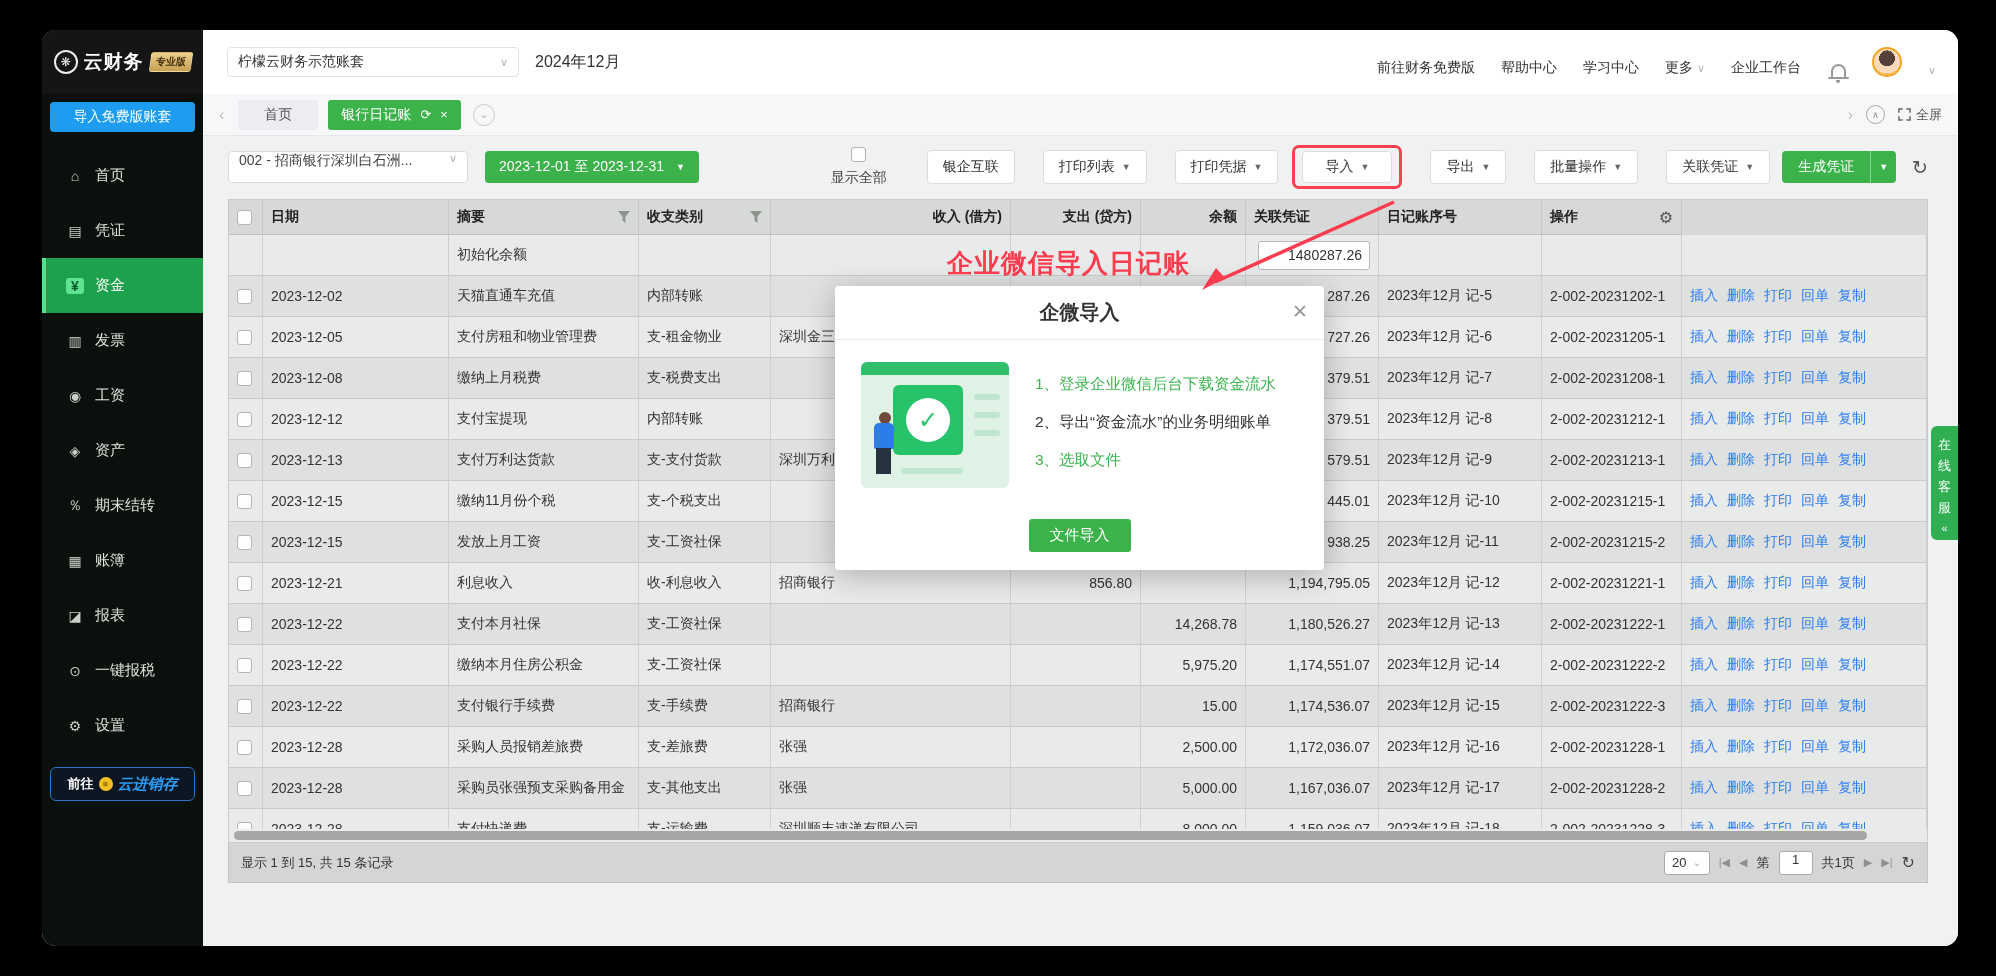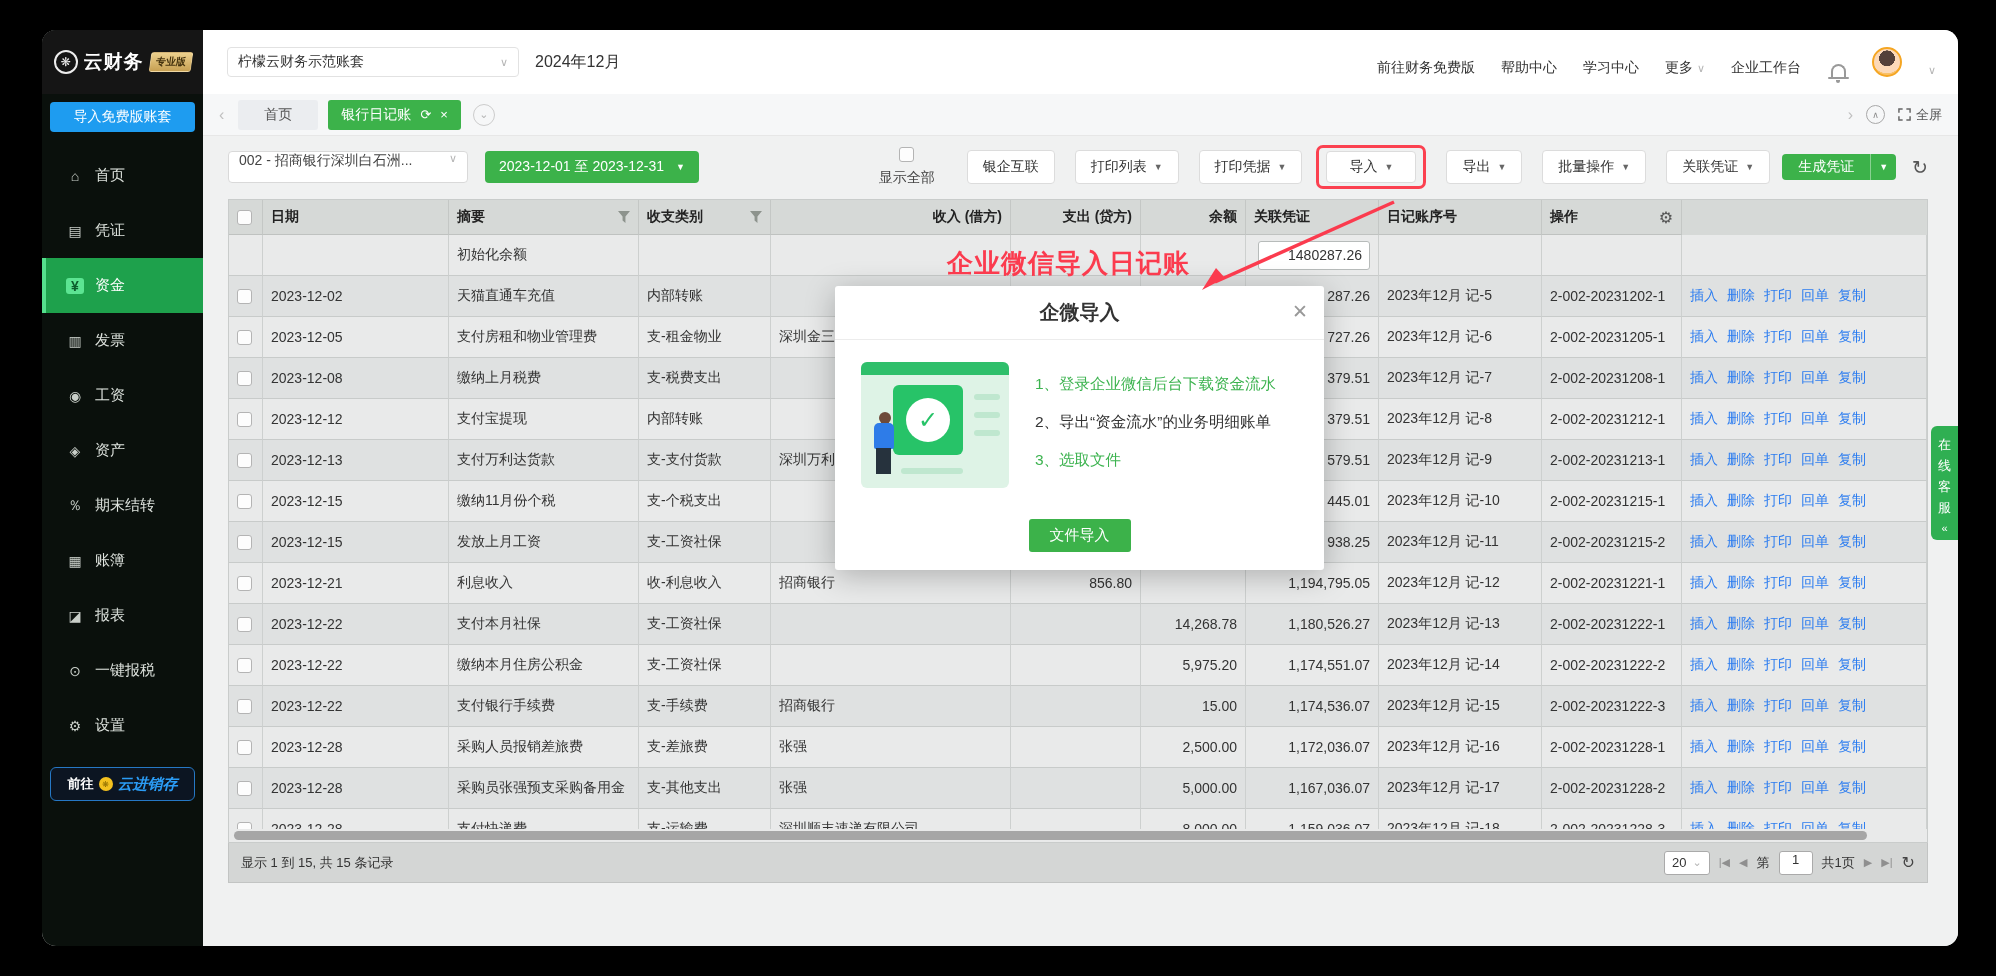--- a/index.html
+++ b/index.html
@@ -51,26 +51,26 @@
   .content { flex:1; position:relative; background:#f0f1f1; padding:14px 30px 0 25px; overflow:hidden; }
 
   
   .toolbar { display:flex; align-items:center; height:34px; margin-bottom:15px; }
   .bank-select { width:240px; height:32px; border:1px solid #d9d9d9; border-radius:4px; background:#fff; padding:0 10px; display:flex; justify-content:space-between; font-size:14px; color:#444; cursor:pointer; }
   .date-btn { margin-left:17px; height:32px; background:#3cb24a; color:#fff; border:none; border-radius:4px; padding:0 14px; font-size:14px; display:flex; align-items:center; gap:12px; cursor:pointer; }
   .caret { font-size:9px; }
   .showall { margin-left:auto; display:flex; align-items:center; gap:7px; font-size:14px; color:#444;flex-direction:column; }
   .cbx { width:15px; height:15px; border:1px solid #b4b4b4; border-radius:3px; background:#fdfdfd; }
   .tb-btns { display:flex; align-items:center; margin-left:12px; }
-  .wbtn { height:32px; background:#fff; border:1px solid #dcdcdc; border-radius:4px; padding:16px 15px; font-size:14px; color:#333; display:flex; align-items:center; gap:7px; margin-left:20px; cursor:pointer; white-space:nowrap; }
+  .wbtn { height:32px; background:#fff; border:1px solid #dcdcdc; border-radius:4px; padding:16px 15px; font-size:14px; color:#333; display:flex; align-items:center; gap:7px; margin-left:28px; cursor:pointer; white-space:nowrap; }
   .wbtn .caret { color:#666; }
   .hl-wrap { position:relative; margin-left:24px; margin-right:10px; }
   .hl-wrap .wbtn { margin-left:0; padding:0 22px; }
   .red-ring { position:absolute; inset:-6px -10px; border:3px solid #fb4150; border-radius:7px; pointer-events:none; }
-  .gen-split { display:flex; margin-left:12px; height:26px; cursor:pointer; }
+  .gen-split { display:flex; margin-left:12px; height:32px; cursor:pointer; }
   .gen-main { background:#3cb24a; color:#fff; font-size:14px; display:flex; align-items:center; padding:0 16px; border-radius:4px 0 0 4px; }
   .gen-dd { background:#3cb24a; color:#fff; display:flex; align-items:center; padding:0 8px; border-left:1px solid #ffffff66; border-radius:0 4px 4px 0; }
   .refresh { margin-left:16px; color:#555; font-size:19px; cursor:pointer; }
 
   
   .table-wrap { height:630px; overflow:hidden; border:1px solid #c9cccb; border-bottom:none; position:relative; }
   .trow { display:grid; grid-template-columns:34px 186px 190px 132px 240px 130px 105px 133px 163px 140px 1fr; }
   .th { background:#d6d9d7; height:35px; }
   .th > div { display:flex; align-items:center; padding:0 8px; font-size:14px; font-weight:bold; color:#222; border-right:1px solid #c4c7c5; border-bottom:1px solid #bfc2c0; position:relative; }
   .funnel { width:12px; height:12px; background:#8d938d; clip-path:polygon(0 0,100% 0,62% 45%,62% 100%,38% 80%,38% 45%); margin-left:auto; }

